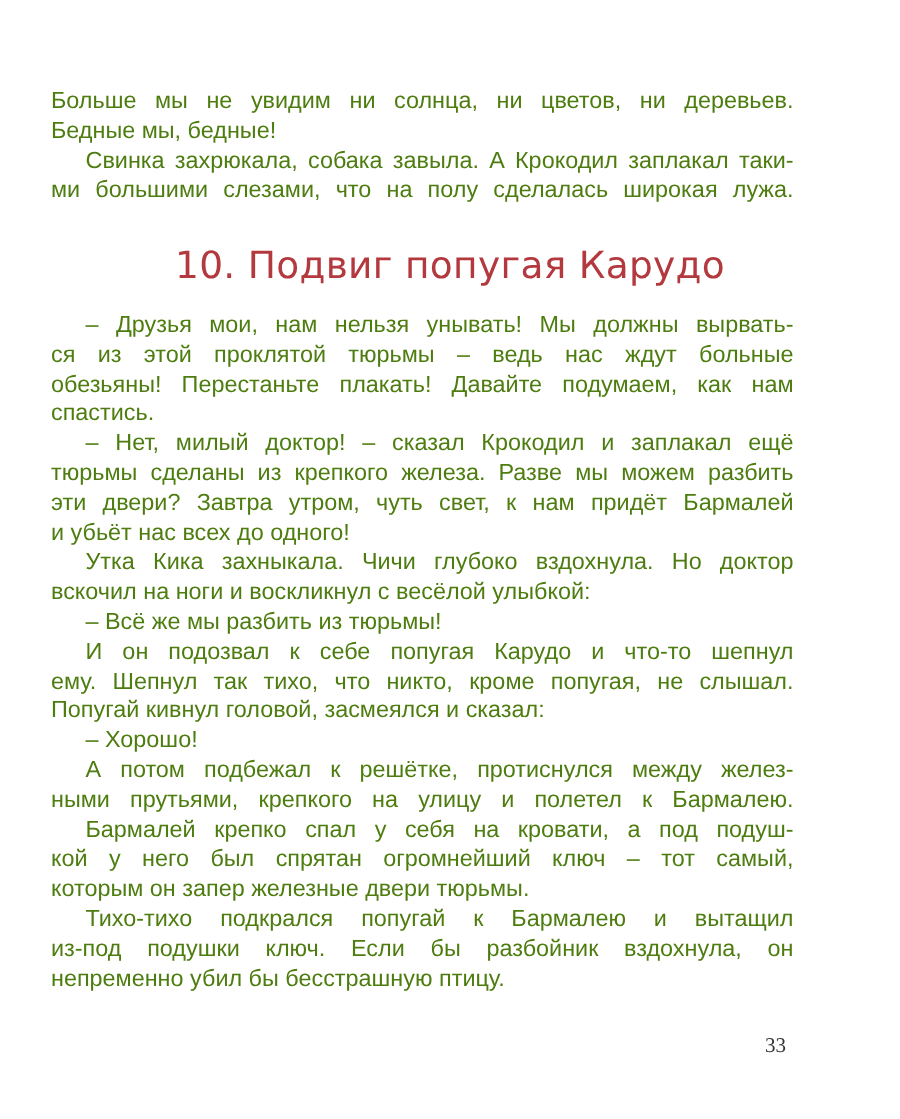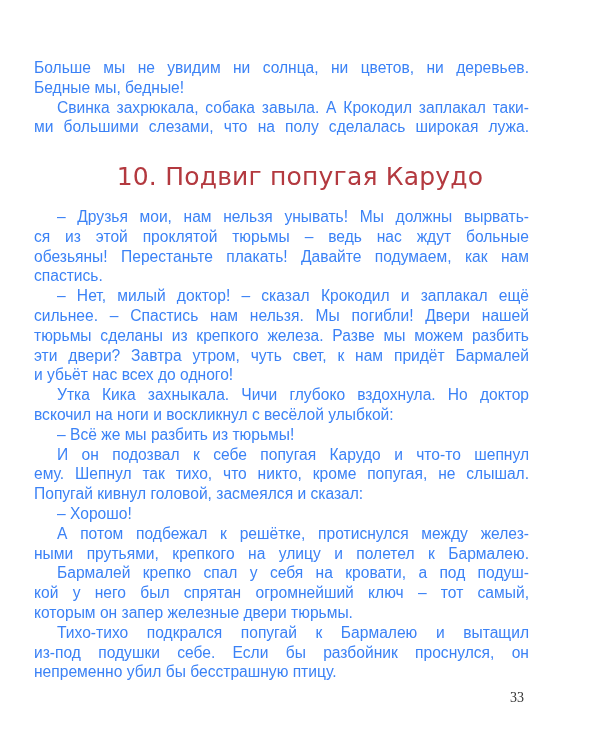--- a/index.html
+++ b/index.html
@@ -14,21 +14,21 @@
       overflow: hidden;
     }
     .page {
       position: absolute;
       left: 34px;
       top: 58px;
       width: 495px;
       font-family: "Liberation Sans", "DejaVu Sans", sans-serif;
       font-size: 15.6px;
       line-height: 19.8px;
-      color: #3b82f6;
+      color: #4d7c0f;
     }
     .line {
       display: block;
       white-space: nowrap;
       text-align: justify;
       text-align-last: justify;
       height: 19.8px;
     }
     .line.last {
       text-align-last: left;
@@ -70,34 +70,33 @@
 </div>
 
 <h1 class="title" style="margin:0;font-weight:normal;">10. Подвиг попугая Карудо</h1>
 
 <div class="page body-block">
   <span class="line indent">– Друзья мои, нам нельзя унывать! Мы должны вырвать-</span>
   <span class="line">ся из этой проклятой тюрьмы – ведь нас ждут больные</span>
   <span class="line">обезьяны! Перестаньте плакать! Давайте подумаем, как нам</span>
   <span class="line last">спастись.</span>
   <span class="line indent">– Нет, милый доктор! – сказал Крокодил и заплакал ещё</span>
-  <span class="line">сильнее. – Спастись нам нельзя. Мы погибли! Двери нашей</span>
   <span class="line">тюрьмы сделаны из крепкого железа. Разве мы можем разбить</span>
   <span class="line">эти двери? Завтра утром, чуть свет, к нам придёт Бармалей</span>
   <span class="line last">и убьёт нас всех до одного!</span>
   <span class="line indent">Утка Кика захныкала. Чичи глубоко вздохнула. Но доктор</span>
   <span class="line last">вскочил на ноги и воскликнул с весёлой улыбкой:</span>
   <span class="line indent last">– Всё же мы разбить из тюрьмы!</span>
   <span class="line indent">И он подозвал к себе попугая Карудо и что-то шепнул</span>
   <span class="line">ему. Шепнул так тихо, что никто, кроме попугая, не слышал.</span>
   <span class="line last">Попугай кивнул головой, засмеялся и сказал:</span>
   <span class="line indent last">– Хорошо!</span>
   <span class="line indent">А потом подбежал к решётке, протиснулся между желез-</span>
   <span class="line">ными прутьями, крепкого на улицу и полетел к Бармалею.</span>
   <span class="line indent">Бармалей крепко спал у себя на кровати, а под подуш-</span>
   <span class="line">кой у него был спрятан огромнейший ключ – тот самый,</span>
   <span class="line last">которым он запер железные двери тюрьмы.</span>
   <span class="line indent">Тихо-тихо подкрался попугай к Бармалею и вытащил</span>
-  <span class="line">из-под подушки себе. Если бы разбойник проснулся, он</span>
+  <span class="line">из-под подушки ключ. Если бы разбойник вздохнула, он</span>
   <span class="line last">непременно убил бы бесстрашную птицу.</span>
 </div>
 
 <div class="page-number">33</div>
 
 </body></html>

